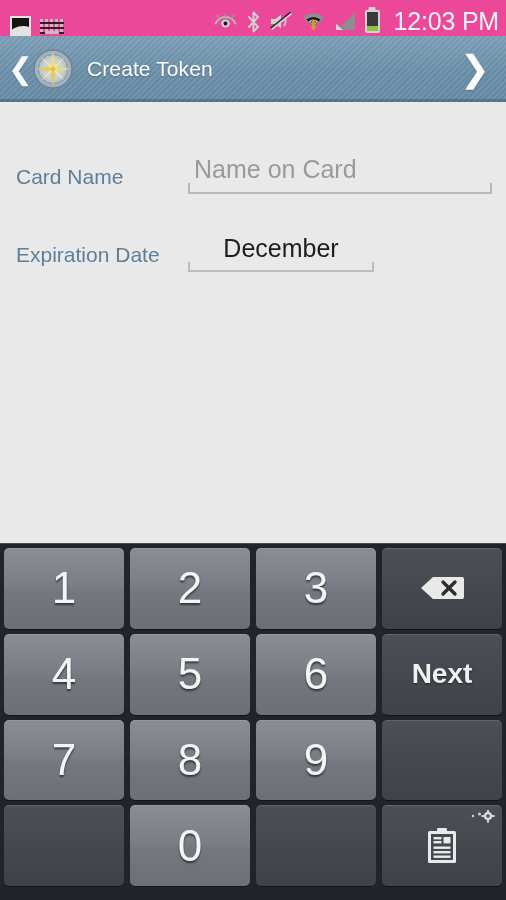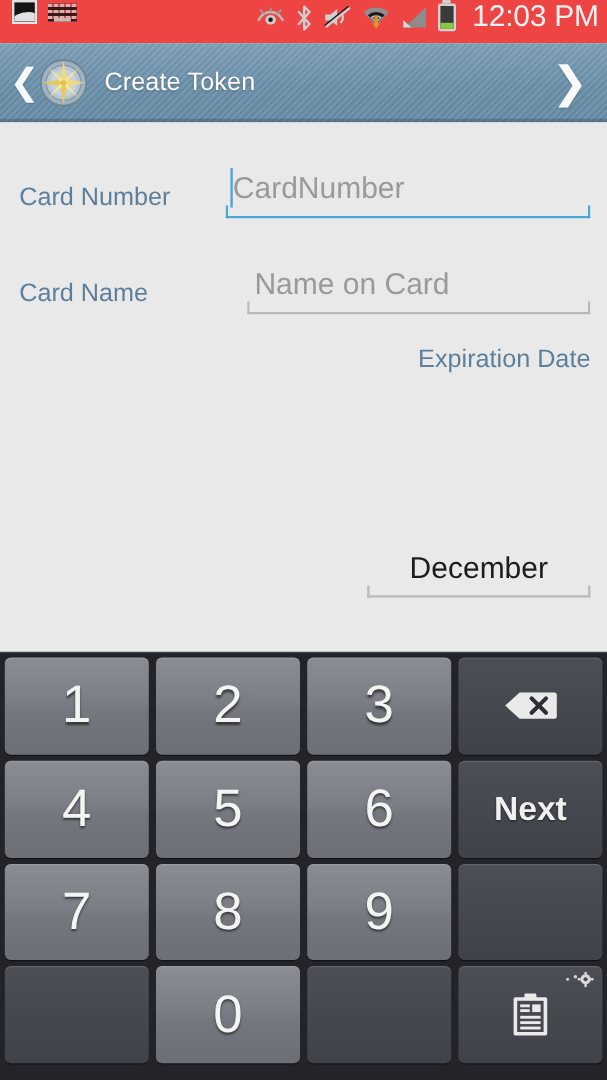--- a/index.html
+++ b/index.html
@@ -17,23 +17,23 @@
     width: 506px;
     height: 900px;
     display: flex;
     flex-direction: column;
     background: #e9e9e9;
   }
 
   
   .status-bar {
     height: 36px;
-    background: #ef4444;
-    display: flex;
-    align-items: flex-start;
+    background: #ec4899;
+    display: flex;
+    align-items: flex-end;
     padding: 0 7px 0 10px;
     flex: 0 0 36px;
   }
   .status-left { display: flex; align-items: center; gap: 9px; }
   .status-right { margin-left: auto; display: flex; align-items: center; gap: 9px; }
 
   .icon-screenshot {
     width: 21px; height: 20px;
     border: 2px solid #e2e2e2;
     position: relative;
@@ -172,21 +172,21 @@
   }
 
   .form-row {
     display: flex;
     align-items: flex-end;
     padding: 0 14px 0 16px;
     min-height: 52px;
   }
   .row-cardnumber { margin-top: 16px; }
   .row-cardname   { margin-top: 28px; }
-  .row-expiry     { margin-top: 26px; flex-direction: column; }
+  .row-expiry     { margin-top: 26px; }
 
   .field-label {
     color: #5c7f9b;
     font-size: 21px;
     flex: 0 0 172px;
     padding-bottom: 5px;
     white-space: nowrap;
   }
 
   .field-wrap { flex: 1 1 auto; display: flex; align-items: flex-end; }
@@ -409,34 +409,25 @@
       </svg>
     </span>
 
     <span class="ab-title">Create Token</span>
 
     <span class="ab-fwd">❯</span>
   </div>
 
   <div class="content">
 
-    <div class="form-row row-cardnumber">
-      <span class="field-label">Card Number</span>
-      <span class="field-wrap fw-cardnumber">
-        <span class="underline-box focused" style="flex:1 1 auto;">
-          <span class="caret"></span>
-          <input class="text-input" type="text" value="" placeholder="CardNumber" style="">
-        </span>
-      </span>
-    </div>
 
     <div class="form-row row-cardname">
       <span class="field-label">Card Name</span>
       <span class="field-wrap fw-cardname">
-        <span class="underline-box" style="flex:1 1 auto;margin-left:18px;">
+        <span class="underline-box" style="flex:1 1 auto;">
           <input class="text-input" type="text" value="" placeholder="Name on Card" style="">
         </span>
       </span>
     </div>
 
     <div class="form-row row-expiry">
       <span class="field-label">Expiration Date</span>
       <span class="spinner-row">
         <span class="spinner spinner-month">
           <span class="spinner-text">December</span>

